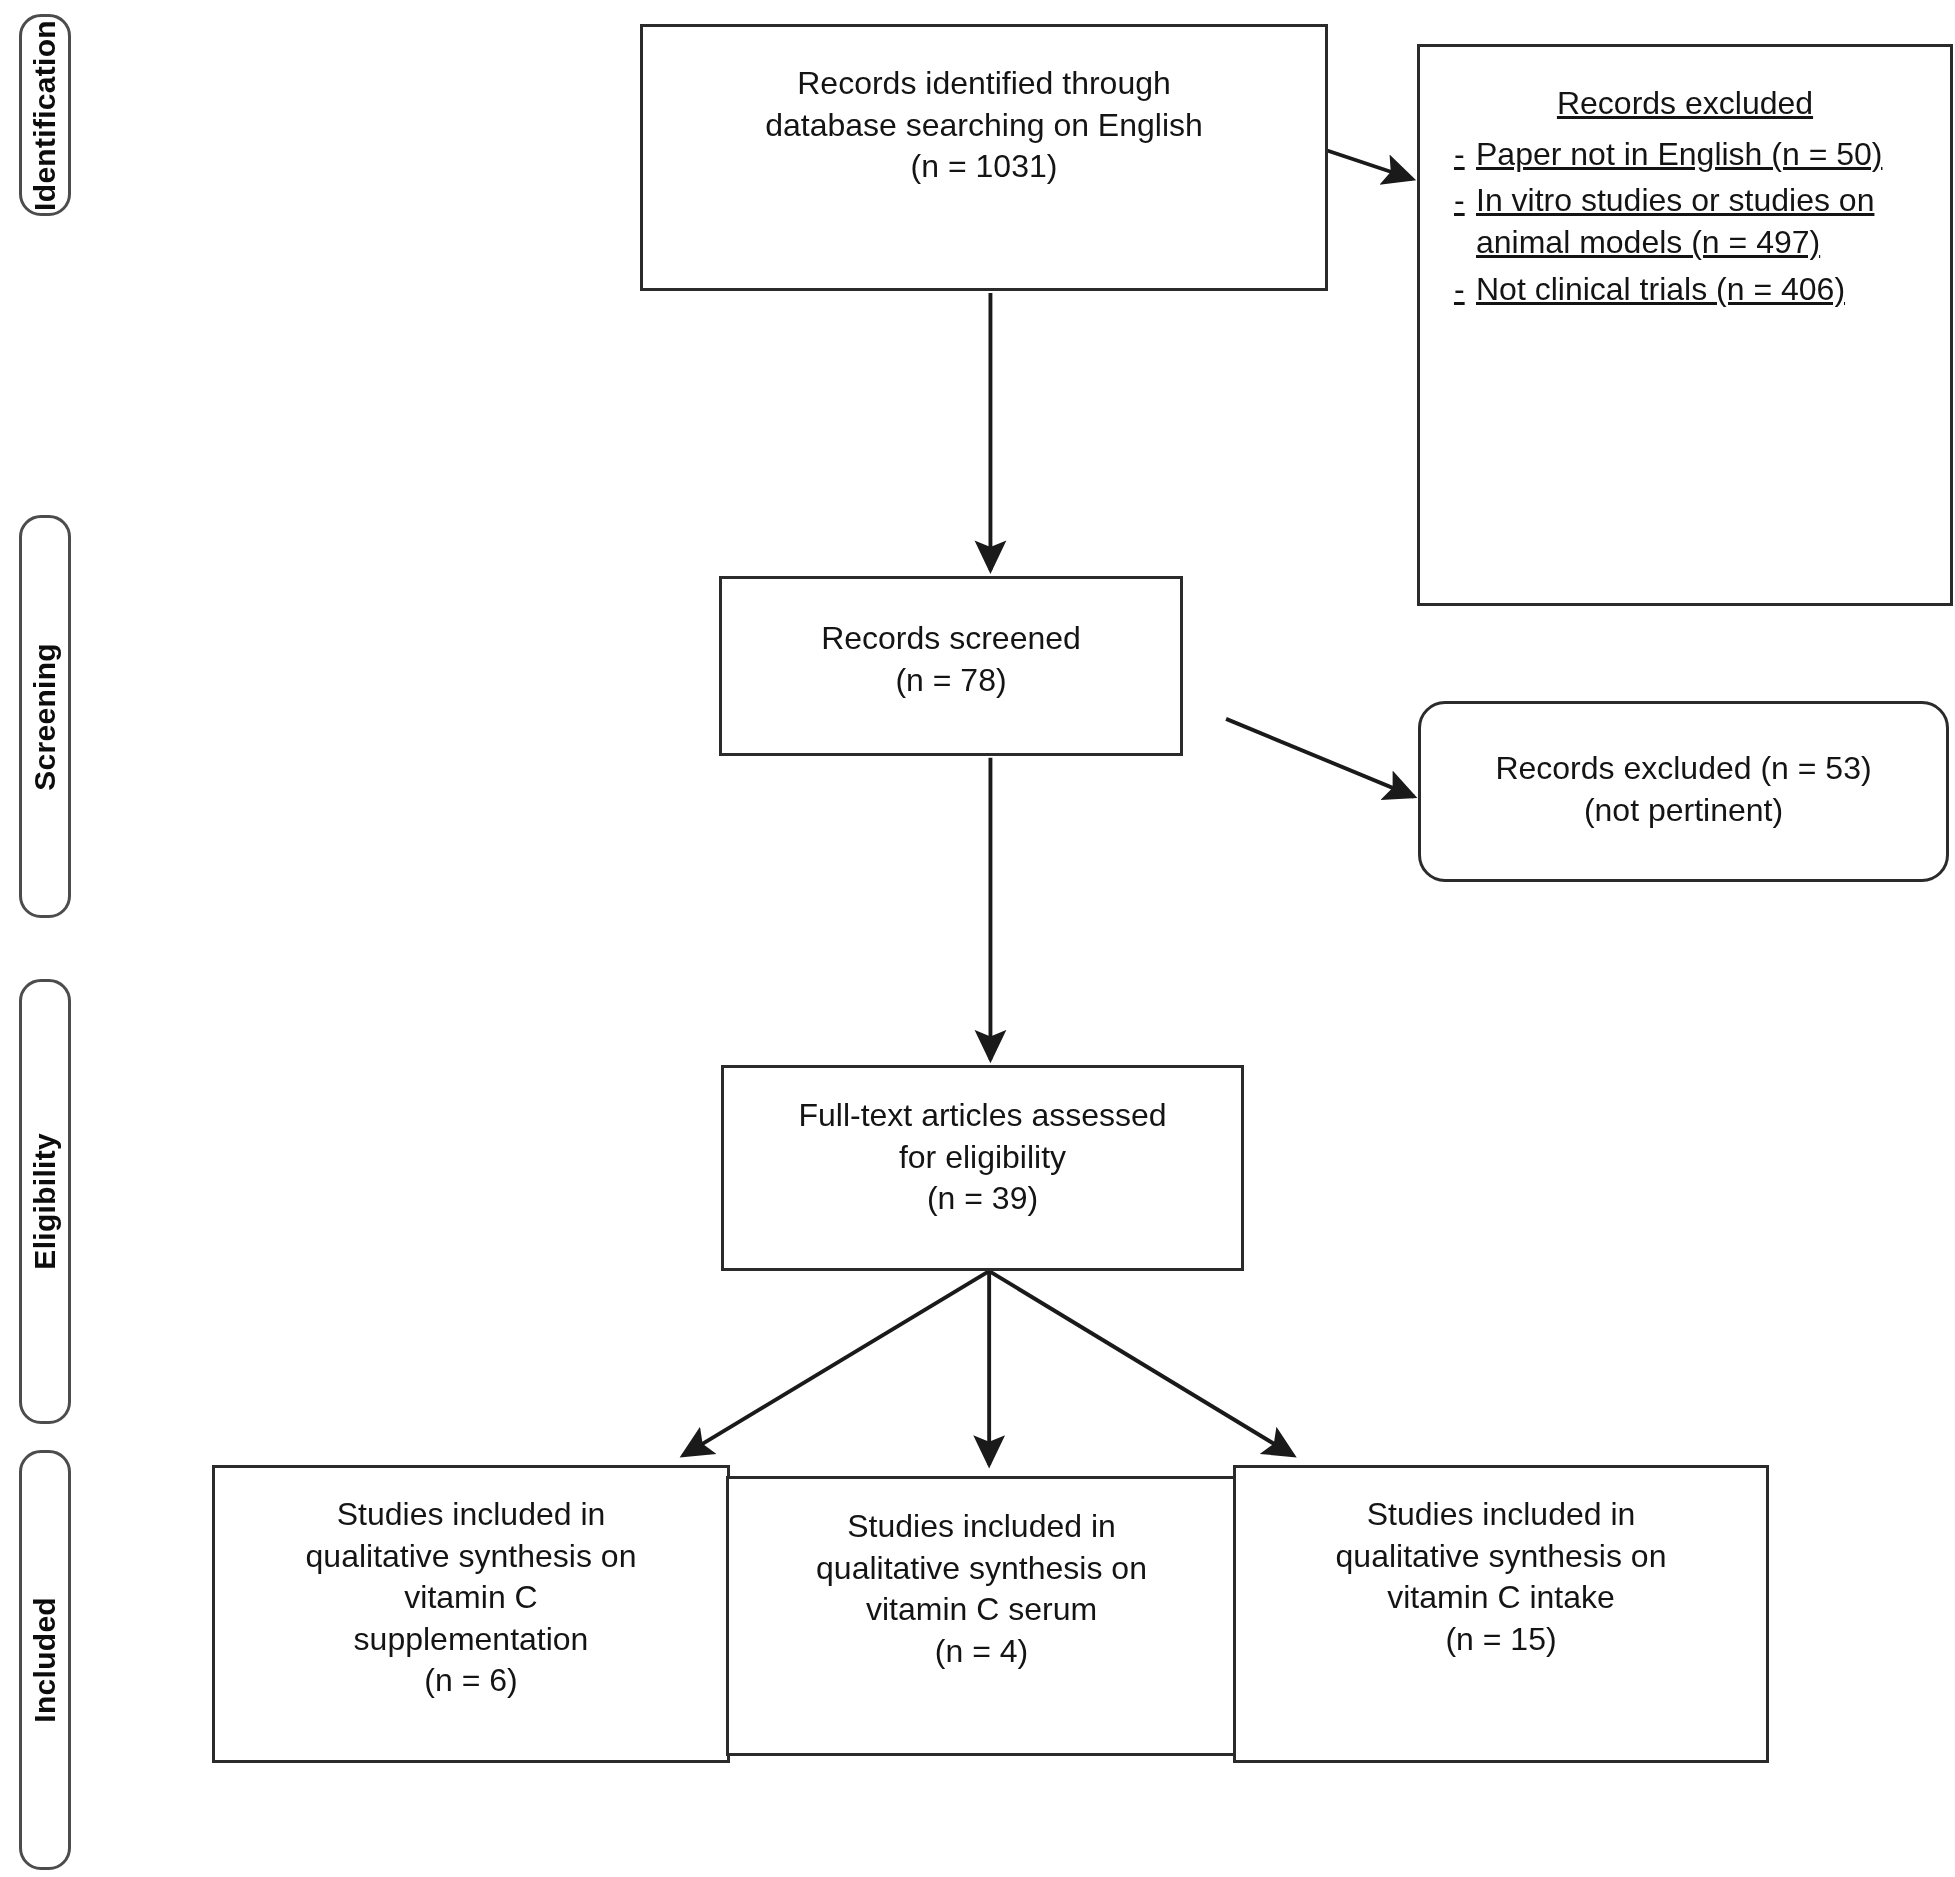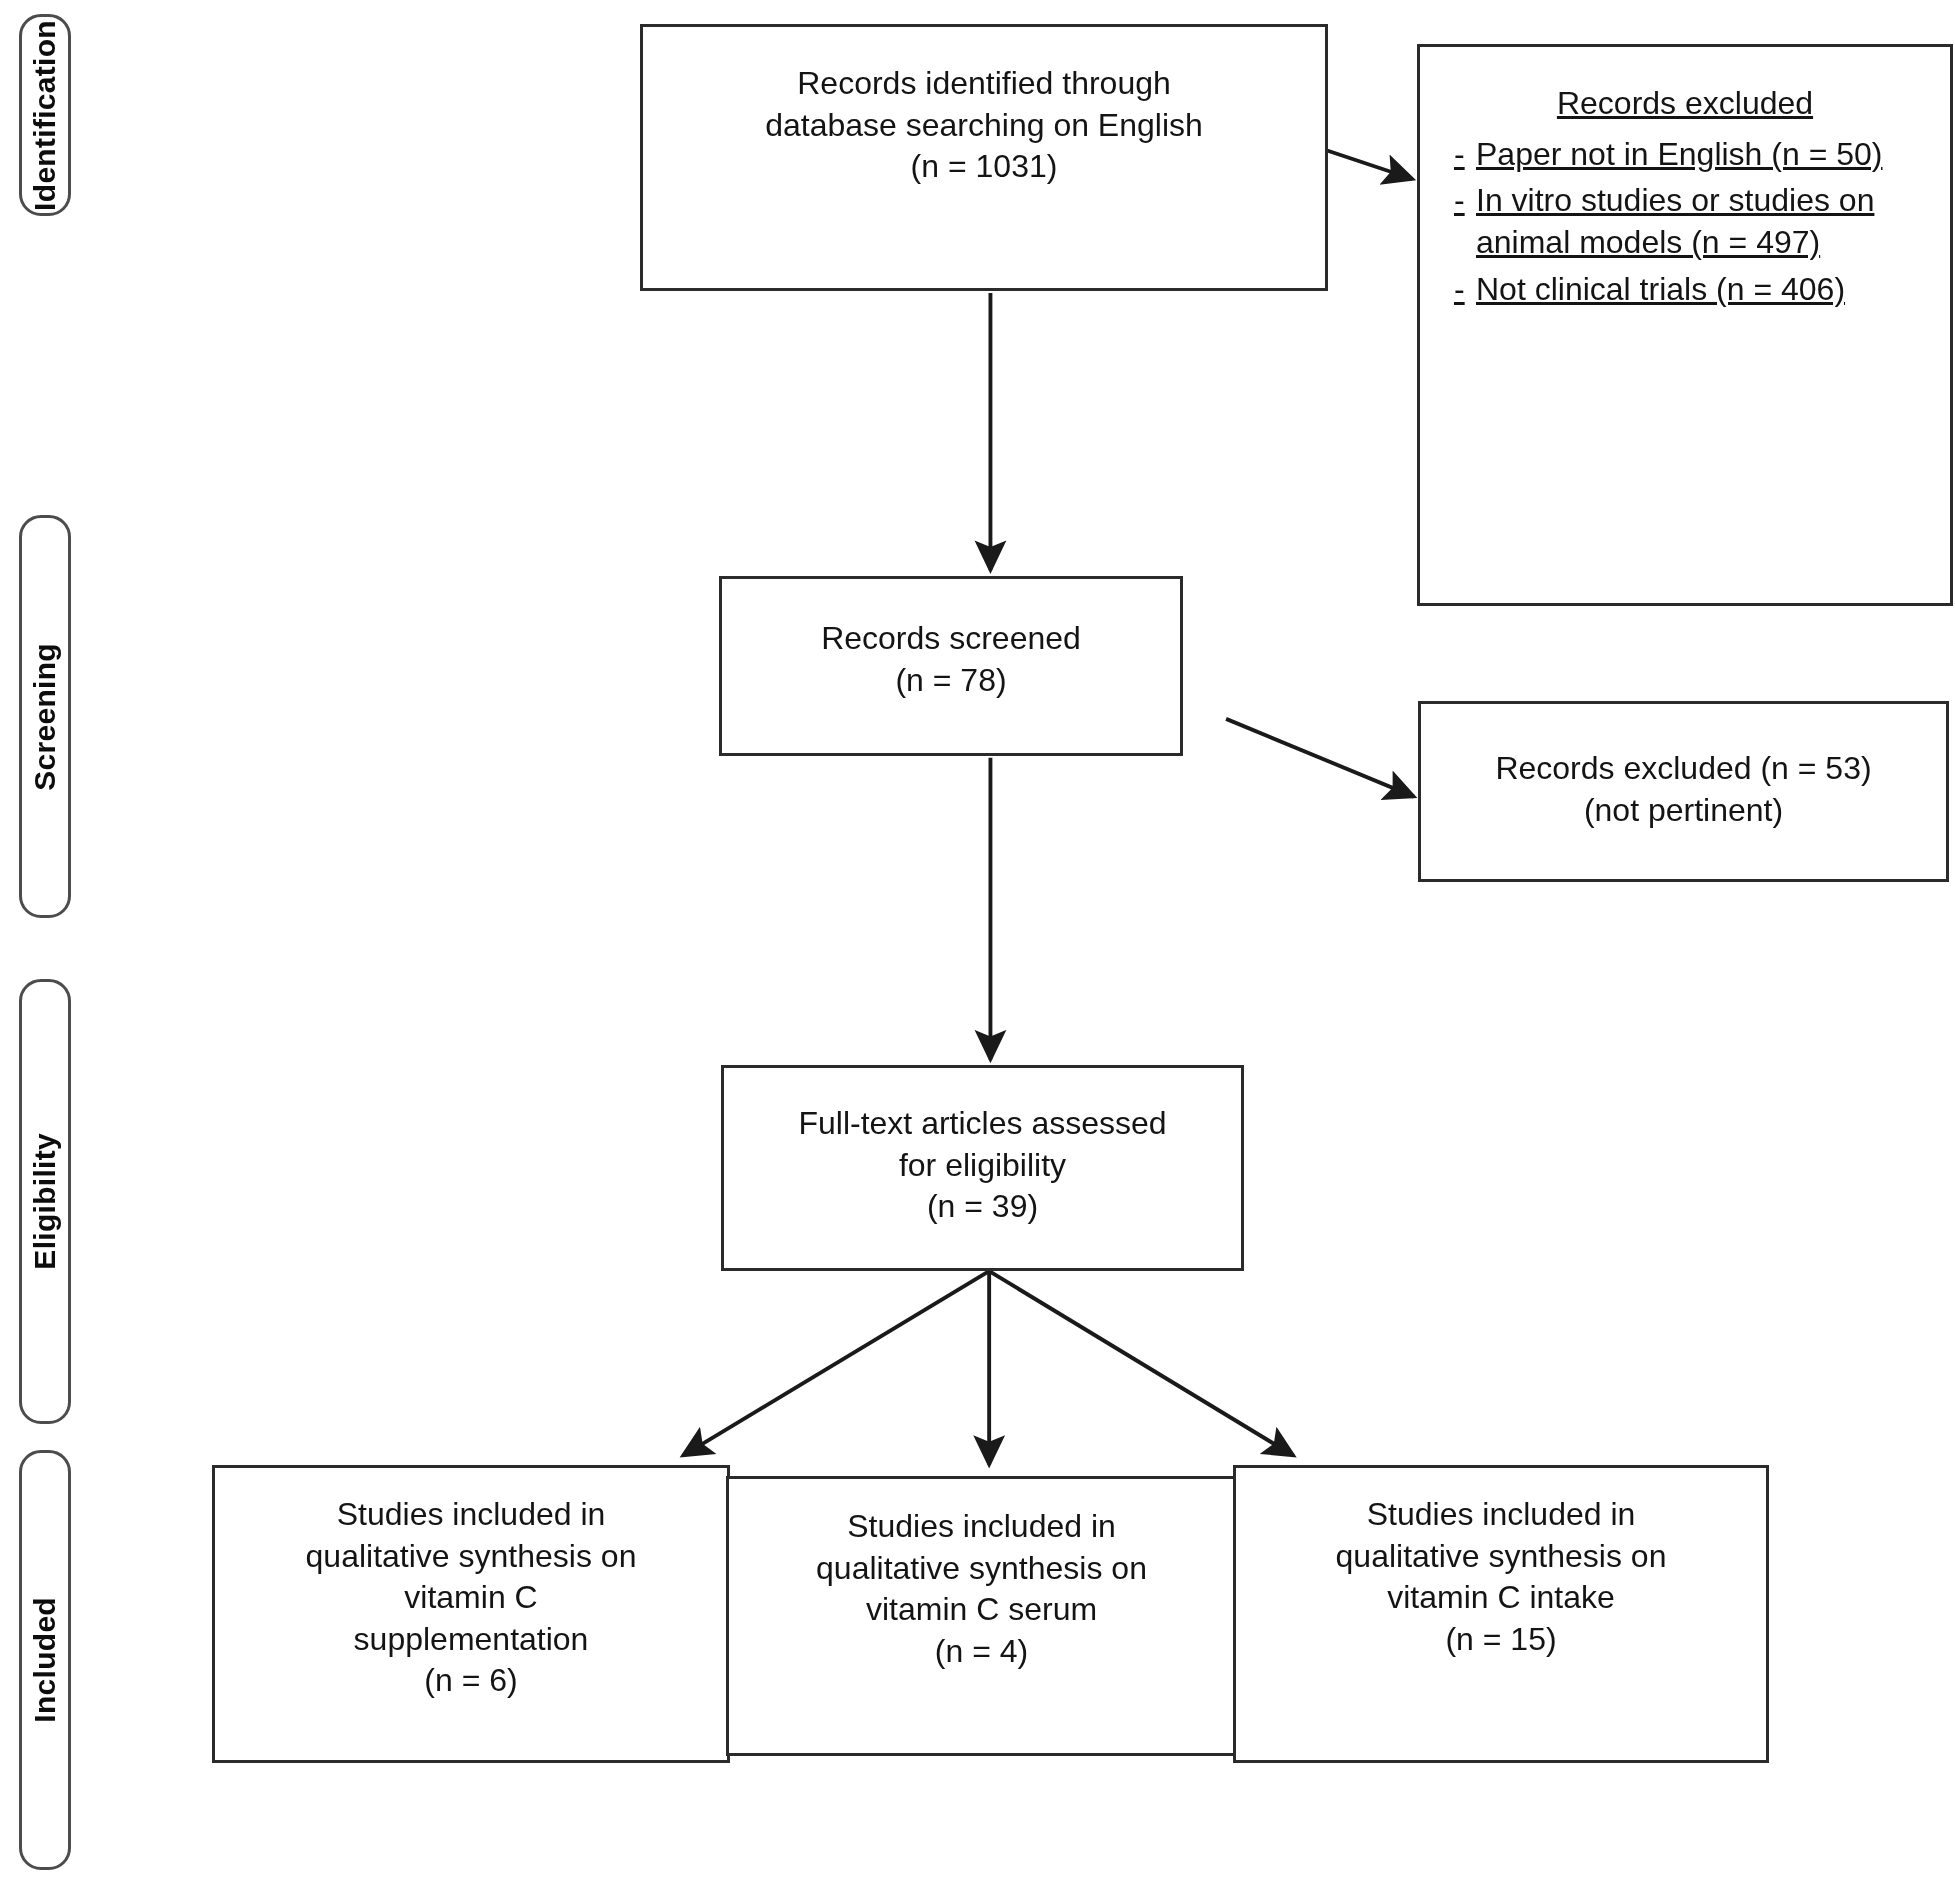--- a/index.html
+++ b/index.html
@@ -63,25 +63,25 @@
 
   #node-identified    {left:640px; top:24px;   width:688px; height:267px;}
   #node-identified .inner{padding-top:36px;}
 
   #node-excluded-1    {left:1417px;top:44px;   width:536px;  height:562px;}
   #node-excluded-1 .inner{padding-top:36px;text-decoration:underline;}
 
   #node-screened      {left:719px;top:576px;  width:464px;  height:180px;}
   #node-screened .inner{padding-top:39px;}
 
-  #node-excluded-2    {left:1418px;top:701px; width:531px;  height:181px;}
+  #node-excluded-2    {left:1418px;top:701px; width:531px;  height:181px;border-radius:27px;}
   #node-excluded-2 .inner{padding-top:44px;}
 
   #node-fulltext      {left:721px;top:1065px; width:523px;  height:206px;}
-  #node-fulltext .inner{padding-top:27px;margin-top:8px;}
+  #node-fulltext .inner{padding-top:27px;}
 
   #node-incl-supp     {left:212px; top:1465px; width:518px;  height:298px;}
   #node-incl-supp .inner{padding-top:26px;}
 
   #node-incl-serum    {left:726px;top:1476px; width:511px;  height:280px;}
   #node-incl-serum .inner{padding-top:27px;}
 
   #node-incl-intake   {left:1233px;top:1465px; width:536px;  height:298px;}
   #node-incl-intake .inner{padding-top:26px;}
 

